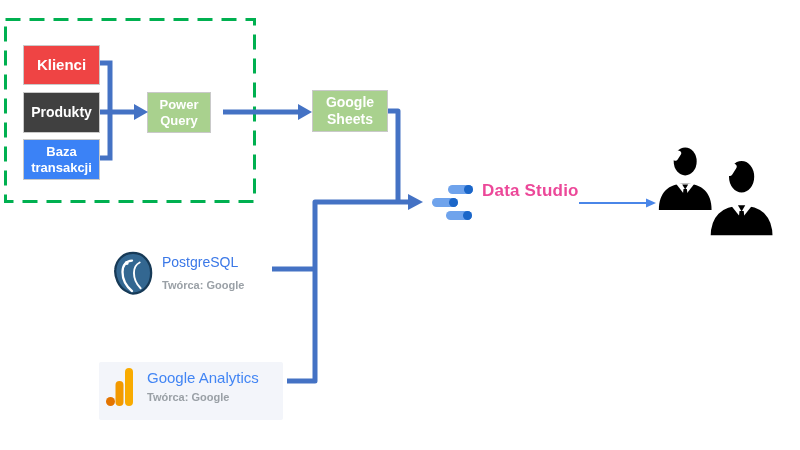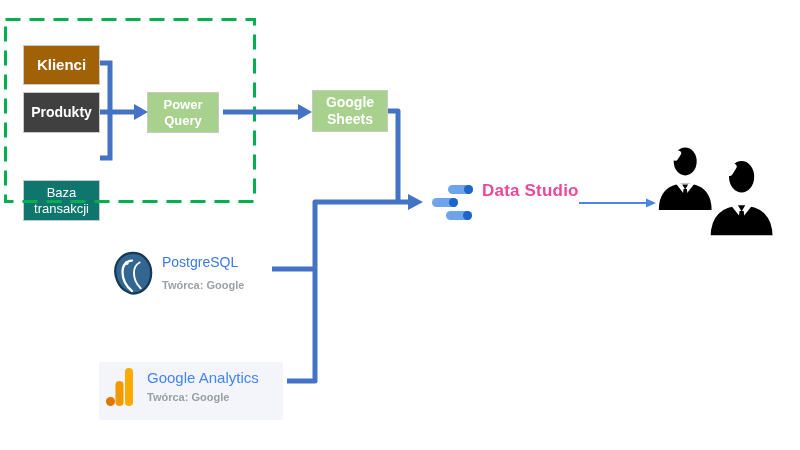--- a/index.html
+++ b/index.html
@@ -7,24 +7,24 @@
     position:relative;width:800px;height:450px;background:#ffffff;overflow:hidden;
     font-family:"Liberation Sans","DejaVu Sans",sans-serif;
   }
   .abs{position:absolute;}
   
   .node{
     position:absolute;box-sizing:border-box;border:1px solid #c9c9c9;
     display:flex;align-items:center;justify-content:center;text-align:center;
     color:#ffffff;line-height:1.18;padding:2px 4px;
   }
-  .node-klienci{left:23px;top:45px;width:77px;height:40px;background:#a16207;font-size:15px;font-weight:600;}
+  .node-klienci{left:23px;top:45px;width:77px;height:40px;background:#ef4444;font-size:15px;font-weight:600;}
   .node-produkty{left:23px;top:92px;width:77px;height:41px;background:#404040;font-size:14px;font-weight:700;}
-  .node-baza{left:23px;top:139px;width:77px;height:41px;background:#0f766e;font-size:13px;font-weight:400;margin-top:41px;}
-  .node-pq{left:147px;top:92px;width:72px;height:41px;background:#a9d18e;font-size:13px;font-weight:600;}
+  .node-baza{left:23px;top:139px;width:77px;height:41px;background:#3b82f6;font-size:13px;font-weight:700;}
+  .node-pq{left:147px;top:92px;width:64px;height:41px;background:#a9d18e;font-size:13px;font-weight:600;}
   .node-sheets{left:312px;top:90px;width:76px;height:42px;background:#a9d18e;font-size:14px;font-weight:700;}
   
   #connectors{position:absolute;left:0;top:0;width:800px;height:450px;pointer-events:none;}
   
   #ds-logo-icon{left:432px;top:183px;}
   #ds-text{left:482px;top:181px;}
   #ds-name{font-size:16px;font-weight:700;color:#56585a;line-height:19px;letter-spacing:.2px;}
   #ds-product{font-size:17px;font-weight:700;color:#ec4899;line-height:19px;letter-spacing:.2px;}
   
   .src-title{position:absolute;font-weight:400;}

